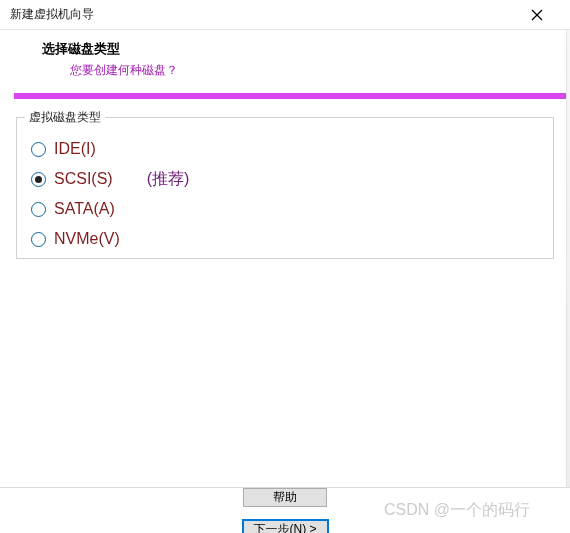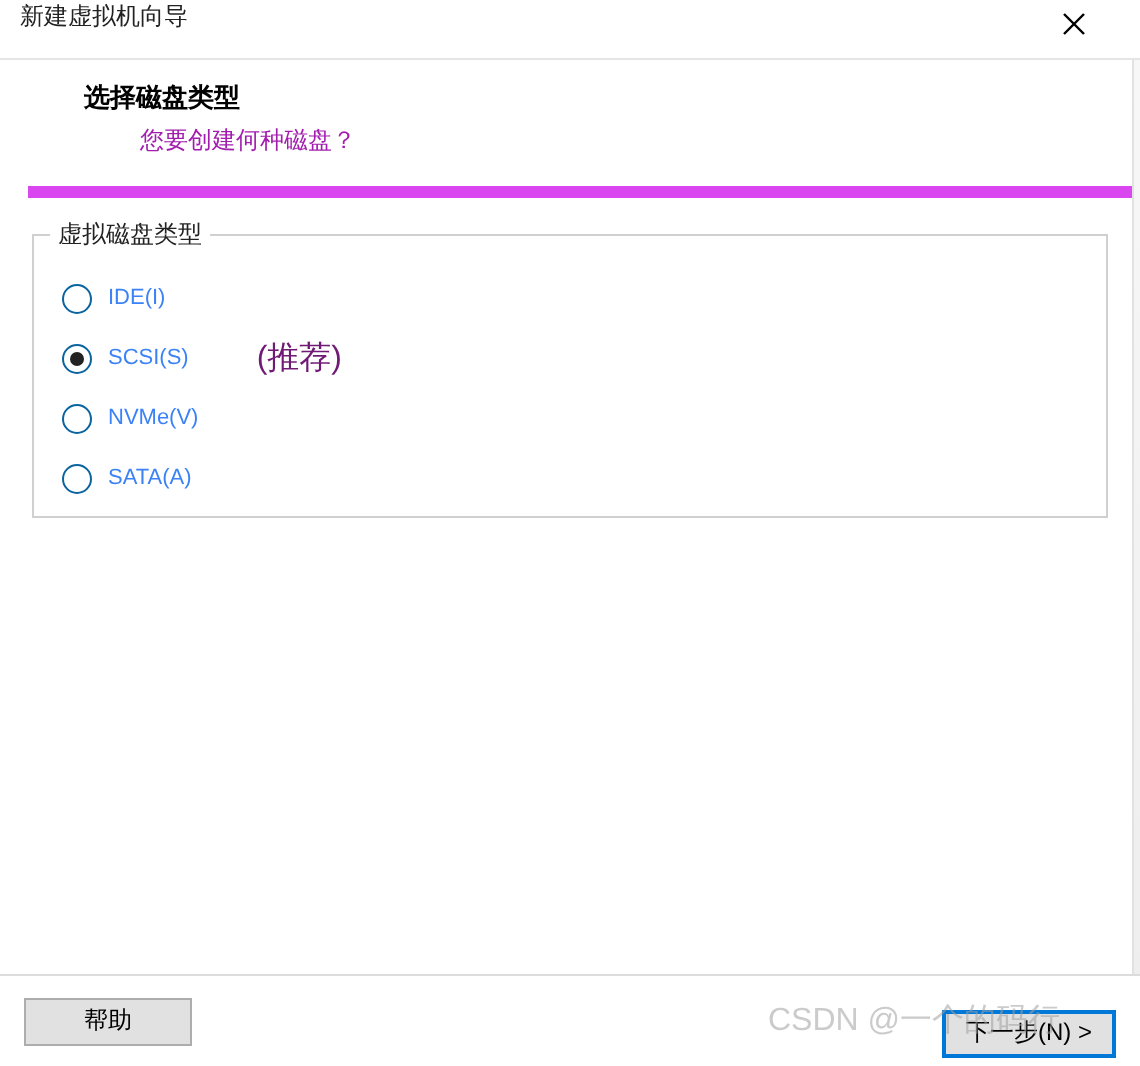--- a/index.html
+++ b/index.html
@@ -10,20 +10,21 @@
     font-family: "Microsoft YaHei", "Segoe UI", Tahoma, sans-serif;
     font-size: 12px;
     color: #000;
     background: #fff;
     position: relative;
     overflow: hidden;
   }
   .titlebar {
     height: 30px;
     display: flex;
+    align-items: center;
     justify-content: space-between;
     padding: 0 17px 0 10px;
     border-bottom: 1px solid #e5e5e5;
   }
   .titlebar .title { font-size: 12px; color: #222; }
   .close-btn {
     width: 32px; height: 24px;
     display: flex; align-items: center; justify-content: center;
     cursor: pointer;
   }
@@ -62,31 +63,32 @@
     width: 15px; height: 15px;
     border-radius: 50%;
     border: 1.5px solid #0a64a0;
     display: flex; align-items: center; justify-content: center;
     background: #fff;
   }
   .radio-outer.selected .radio-inner {
     width: 7px; height: 7px; border-radius: 50%;
     background: #222;
   }
-  .radio-label { font-size: 11px; color: #3b82f6; padding-left: 2px; }
+  .radio-label { font-size: 16px; color: #7f1d1d; padding-left: 2px; }
   .radio-hint { font-size: 16px; color: #701a75; padding-left: 28px; }
   .footer {
     position: absolute;
     left: 0; right: 0; bottom: 0;
     height: 46px;
     border-top: 1px solid #dcdcdc;
     display: flex;
     align-items: center;
     padding: 0 12px;
     background: #fff;
+    flex-direction: column;
   }
   .btn {
     height: 24px;
     min-width: 84px;
     border: 1px solid #adadad;
     background: #e1e1e1;
     font-size: 12px;
     font-family: inherit;
     cursor: pointer;
     padding: 0 10px;
@@ -154,29 +156,29 @@
           <span class="radio-inner"></span>
         </span>
       <span class="radio-label">SCSI(S)</span>
       <span class="radio-hint">(推荐)</span>
     </div>
 
     <div class="radio-row">
       <span class="radio-outer">
           <span class="radio-inner"></span>
         </span>
-      <span class="radio-label">NVMe(V)</span>
+      <span class="radio-label">SATA(A)</span>
       <span class="radio-hint"></span>
     </div>
 
     <div class="radio-row">
       <span class="radio-outer">
           <span class="radio-inner"></span>
         </span>
-      <span class="radio-label">SATA(A)</span>
+      <span class="radio-label">NVMe(V)</span>
       <span class="radio-hint"></span>
     </div>
   </div>
 </div>
 
 <div class="right-edge"></div>
 
 <div class="footer">
   <button class="btn">帮助</button>
   <span class="spacer"></span>

